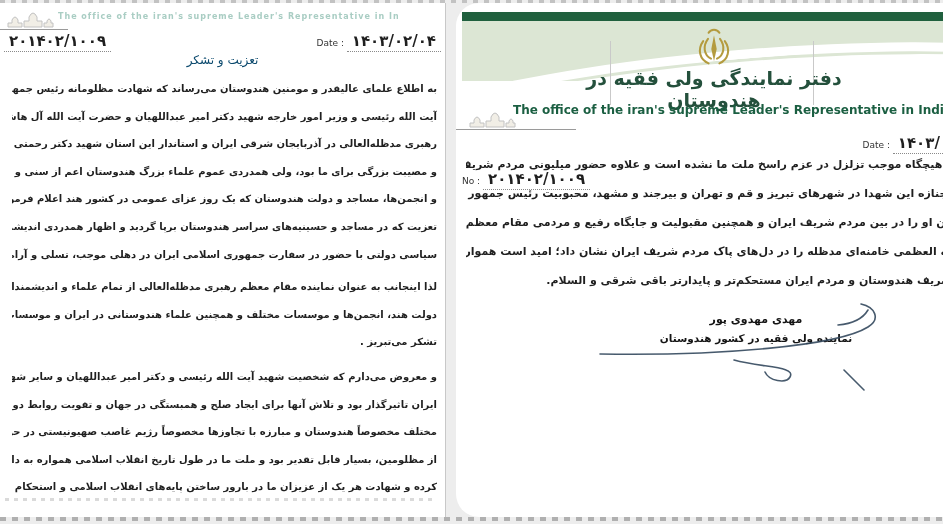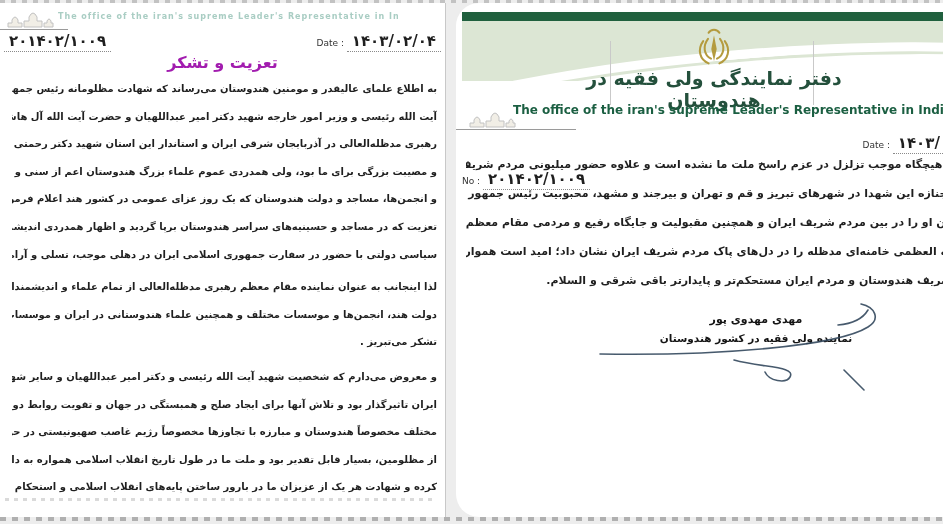--- a/index.html
+++ b/index.html
@@ -19,21 +19,21 @@
                   font-size:8px; font-weight:bold; color:#a9cdc3; text-align:center;
                   letter-spacing:1px; white-space:nowrap; overflow:hidden; }
   .taj { position:absolute; top:8px; left:2px; }
   .taj-rule { position:absolute; top:26px; left:0; width:68px; height:1px; background:#9a9a9a; }
   .num-row-l { position:absolute; top:29px; left:4px; direction:ltr; font-size:9px; color:#222; }
   .date-row-l { position:absolute; top:29px; right:4px; direction:ltr; font-size:9px; color:#222; }
   .dotted-val { border-bottom:1px dotted #8a8a8a; padding:0 5px 1px 5px; font-weight:bold;
                 font-size:15px; color:#1f1f1f; }
   .lbl { color:#333; }
   .letter-title { position:absolute; top:50px; left:0; width:100%; text-align:center;
-                  font-size:16px; font-weight:bold; color:#a21caf; }
+                  font-size:12px; font-weight:normal; color:#0c4a6e; }
   .body-l { position:absolute; top:72px; right:8px; left:12px; }
   .ln { direction:rtl; text-align:justify; text-align-last:justify; height:27.6px;
         line-height:27.6px; font-size:10px; font-weight:bold; color:#1f1f1f;
         white-space:nowrap; overflow:hidden; }
   .ln.short { text-align:right; text-align-last:right; }
   .gap5 { margin-top:5px; } .gap7 { margin-top:7px; }
   .faint-dashes { position:absolute; top:495px; left:5px; width:428px; height:3px;
         background:repeating-linear-gradient(90deg,#dadada 0 4px,transparent 4px 9px); }
 
   

